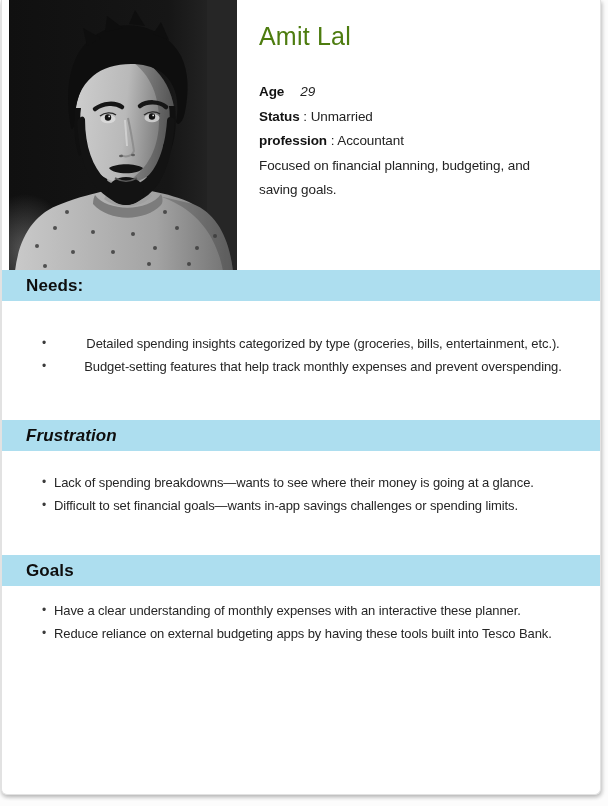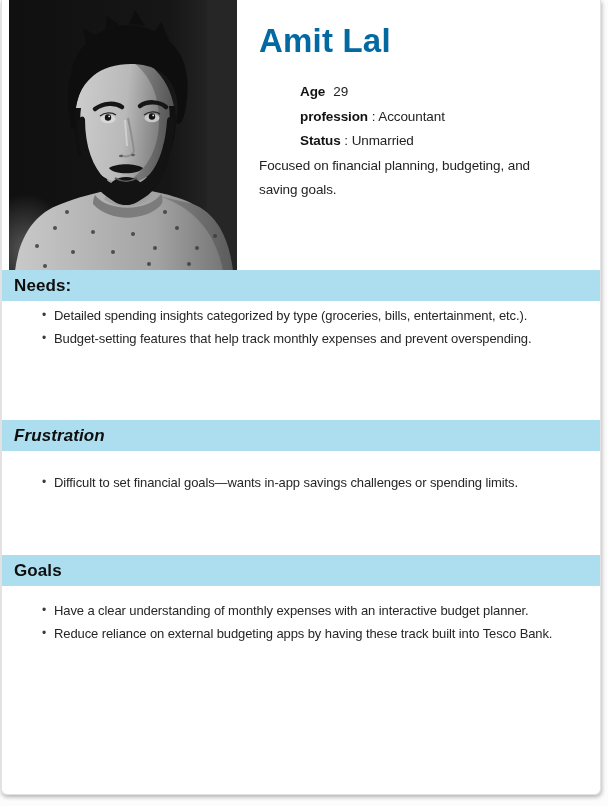--- a/index.html
+++ b/index.html
@@ -20,58 +20,58 @@
     box-shadow:0 2px 4px rgba(0,0,0,.22), 2px 2px 4px rgba(0,0,0,.10);
     overflow:hidden;
   }
   .photo {
     position:absolute; left:7px; top:0; width:228px; height:271px;
     background:#141414;
   }
   .photo svg { display:block; width:100%; height:100%; }
   .name {
     position:absolute; left:257px; top:22px;
-    font-size:33px; font-weight:700; letter-spacing:.2px; color:#0369a1;
+    font-size:25px; font-weight:400; letter-spacing:.2px; color:#4d7c0f;
     white-space:nowrap;
   }
   .details {
     position:absolute; left:257px; top:80px; width:302px;
     font-size:13.5px; letter-spacing:-.1px; color:#232323;
   }
   .details .row { line-height:24.6px; }
-  .details b { font-weight:700; color:#121212;margin-left:41px; }
+  .details b { font-weight:700; color:#121212; }
   .sep { white-space:pre; }
   .val { }
-  .age-val { margin-left:8px; }
+  .age-val { margin-left:16px;font-style:italic; }
 
   .section-bar {
     position:absolute; left:0; width:100%; height:31px;
     background:var(--accent);
   }
   .section-bar .t {
-    line-height:31px; padding-left:12px;
+    line-height:31px; padding-left:24px;
     font-size:17px; font-weight:700; color:#0e0e0e;
     letter-spacing:.1px;
   }
   #bar-needs { top:270px; }
   #bar-frustration { top:420px;font-style:italic; }
   #bar-goals { top:555px; }
 
   .blist {
     position:absolute; left:0; width:100%;
     list-style:none; margin:0; padding:0 8px 0 52px;
     font-size:13px; letter-spacing:-.1px; color:#262626;
   }
   .blist li { position:relative; line-height:23px; }
   .blist li::before {
     content:"\2022";
     position:absolute; left:-12px; top:0;
     font-size:12px; color:#3a3a3a;
   }
-  #list-needs { top:304px; }
+  #list-needs { top:332px;text-align:center; }
   #list-frustration { top:471px; }
   #list-goals { top:599px; }
 </style>
 </head>
 <body>
 
 <div class="card">
 
   <div class="photo">
     <svg viewBox="0 0 228 271" xmlns="http://www.w3.org/2000/svg">
@@ -161,44 +161,45 @@
     </svg>
   </div>
 
   <div class="name">Amit Lal</div>
 
   <div class="details">
     <div class="row">
       <b>Age</b><span class="val age-val">29</span>
     </div>
     <div class="row">
-      <b>profession</b><span class="sep"> : </span><span class="val">Accountant</span>
+      <b>Status</b><span class="sep"> : </span><span class="val">Unmarried</span>
     </div>
     <div class="row">
-      <b>Status</b><span class="sep"> : </span><span class="val">Unmarried</span>
+      <b>profession</b><span class="sep"> : </span><span class="val">Accountant</span>
     </div>
     <div class="row">Focused on financial planning, budgeting, and saving goals.</div>
   </div>
 
   <div class="section-bar" id="bar-needs">
     <div class="t">Needs:</div>
   </div>
   <ul class="blist" id="list-needs">
     <li>Detailed spending insights categorized by type (groceries, bills, entertainment, etc.).</li>
     <li>Budget-setting features that help track monthly expenses and prevent overspending.</li>
   </ul>
 
   <div class="section-bar" id="bar-frustration">
     <div class="t">Frustration</div>
   </div>
   <ul class="blist" id="list-frustration">
+    <li>Lack of spending breakdowns—wants to see where their money is going at a glance.</li>
     <li>Difficult to set financial goals—wants in-app savings challenges or spending limits.</li>
   </ul>
 
   <div class="section-bar" id="bar-goals">
     <div class="t">Goals</div>
   </div>
   <ul class="blist" id="list-goals">
-    <li>Have a clear understanding of monthly expenses with an interactive budget planner.</li>
-    <li>Reduce reliance on external budgeting apps by having these track built into Tesco Bank.</li>
+    <li>Have a clear understanding of monthly expenses with an interactive these planner.</li>
+    <li>Reduce reliance on external budgeting apps by having these tools built into Tesco Bank.</li>
   </ul>
 
 </div>
 
 </body></html>

